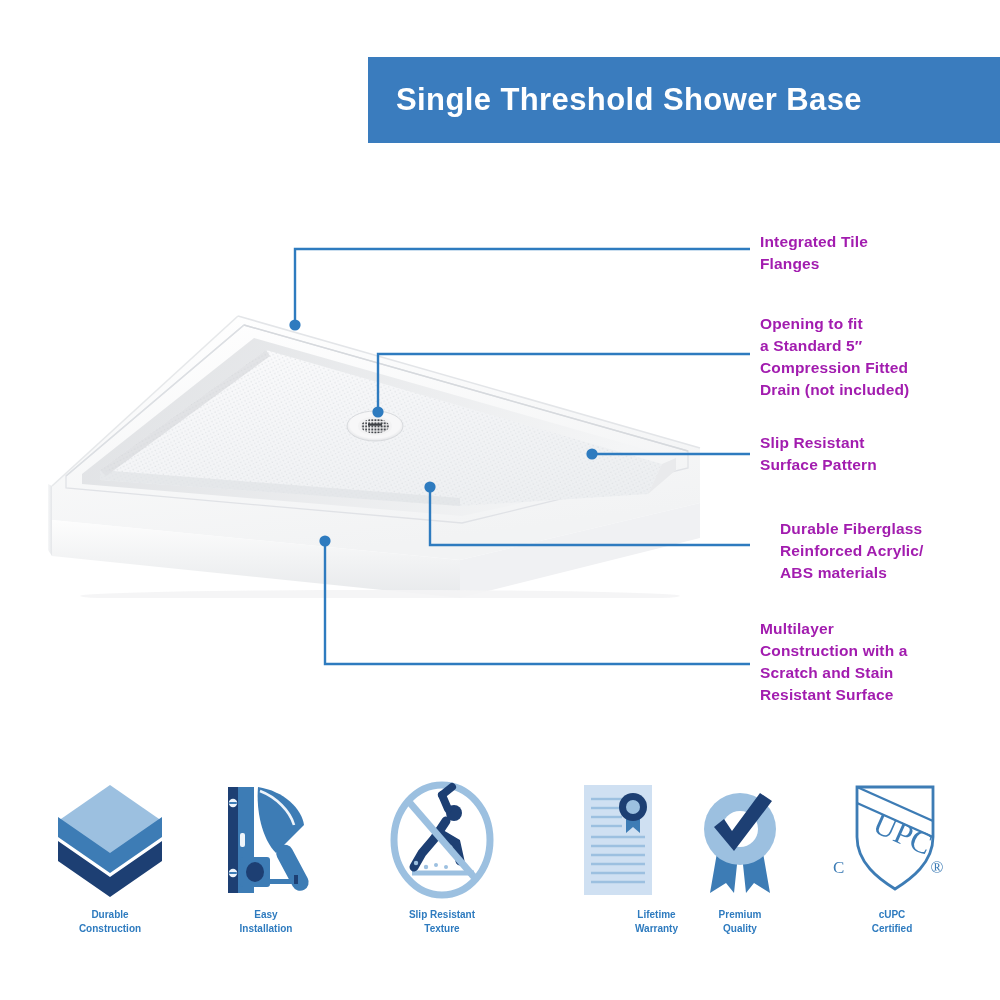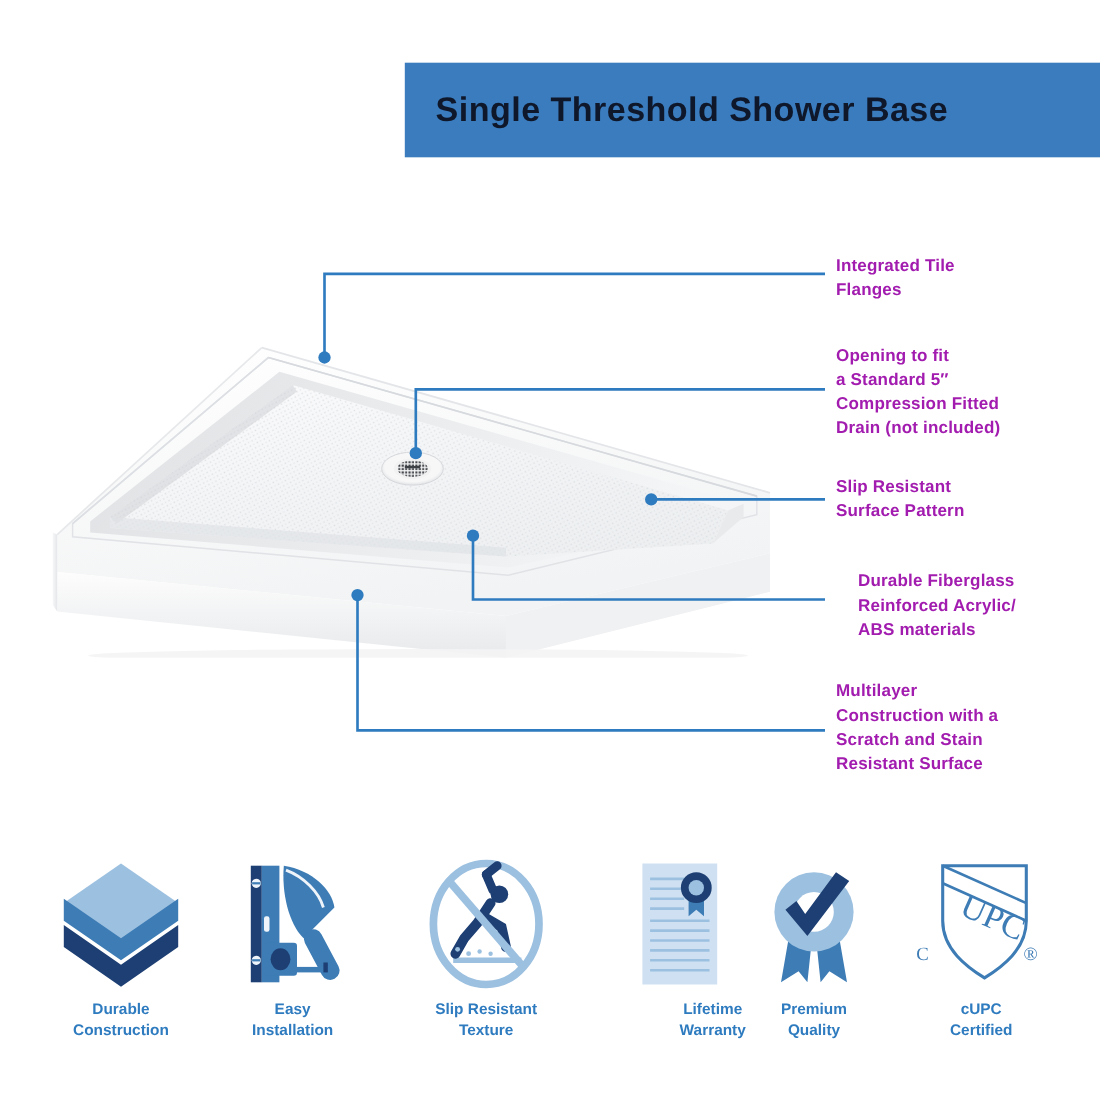--- a/index.html
+++ b/index.html
@@ -13,21 +13,21 @@
   #stage { position:absolute; inset:0; width:1000px; height:1000px; }
 
   
   .banner {
     position:absolute;
     left:368px; top:57px; width:632px; height:86px;
     background:var(--brand,#3a7cbe);
     display:flex; align-items:center;
   }
   .banner-title {
-    color:#0f172a;
+    color:#ffffff;
     font-size:31px;
     font-weight:bold;
     letter-spacing:0.4px;
     padding-left:28px;
     white-space:nowrap;
   }
 
   
   .callout {
     position:absolute;
@@ -54,21 +54,21 @@
   .features { position:absolute; left:0; top:780px; width:1000px; height:200px; }
   .feature {
     position:absolute; top:0; width:160px;
     display:flex; flex-direction:column; align-items:center;
   }
   .feature-icon { height:120px; display:flex; align-items:center; justify-content:center; }
   .feature-label {
     margin-top:8px;
     text-align:center;
     color:#2e7bbf;
-    font-size:14px;
+    font-size:10px;
     font-weight:bold;
     line-height:1.35;
     white-space:pre-line;
   }
 </style>
 </head>
 <body>
 
 <div id="stage">
 

